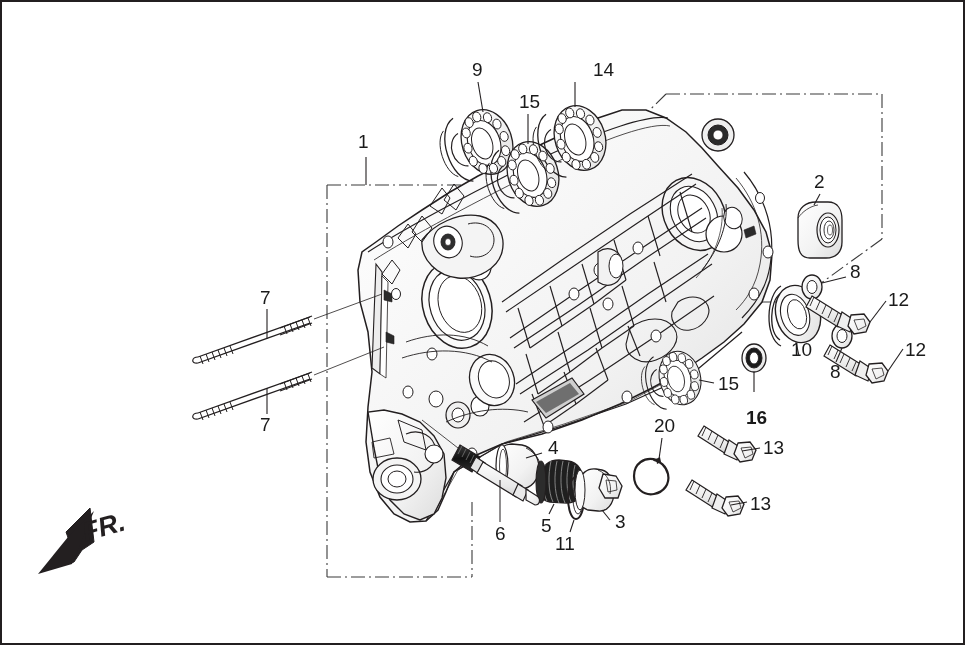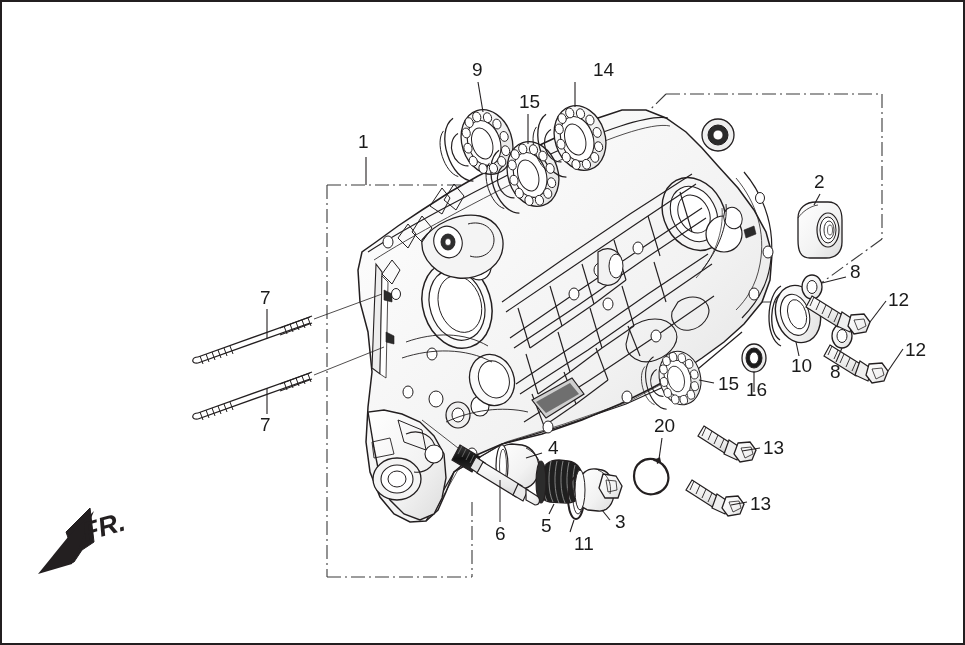--- a/index.html
+++ b/index.html
@@ -575,27 +575,27 @@
   <div class="lbl" style="left:356px;top:130px;">1</div>
   <div class="lbl" style="left:812px;top:170px;">2</div>
   <div class="lbl" style="left:613px;top:510px;">3</div>
   <div class="lbl" style="left:546px;top:436px;">4</div>
   <div class="lbl" style="left:539px;top:514px;">5</div>
   <div class="lbl" style="left:493px;top:522px;">6</div>
   <div class="lbl" style="left:258px;top:286px;">7</div>
   <div class="lbl" style="left:258px;top:413px;">7</div>
   <div class="lbl" style="left:848px;top:260px;">8</div>
   <div class="lbl" style="left:828px;top:360px;">8</div>
-  <div class="lbl" style="left:789px;top:354px;">10</div>
-  <div class="lbl" style="left:572px;top:532px;">11</div>
+  <div class="lbl" style="left:789px;top:338px;">10</div>
+  <div class="lbl" style="left:553px;top:532px;">11</div>
   <div class="lbl" style="left:886px;top:288px;">12</div>
   <div class="lbl" style="left:903px;top:338px;">12</div>
   <div class="lbl" style="left:761px;top:436px;">13</div>
   <div class="lbl" style="left:748px;top:492px;">13</div>
   <div class="lbl" style="left:591px;top:58px;">14</div>
   <div class="lbl" style="left:517px;top:90px;">15</div>
-  <div class="lbl" style="left:744px;top:378px;">16</div>
+  <div class="lbl" style="left:744px;top:406px;font-weight:bold;">16</div>
   <div class="lbl" style="left:716px;top:372px;">15</div>
   <div class="lbl" style="left:652px;top:414px;">20</div>
   <div class="lbl" style="left:470px;top:58px;">9</div>
 
   <div class="fr-text" style="left:80px;top:510px;transform:rotate(-16deg);">FR.</div>
 </div>
 
 </body></html>

